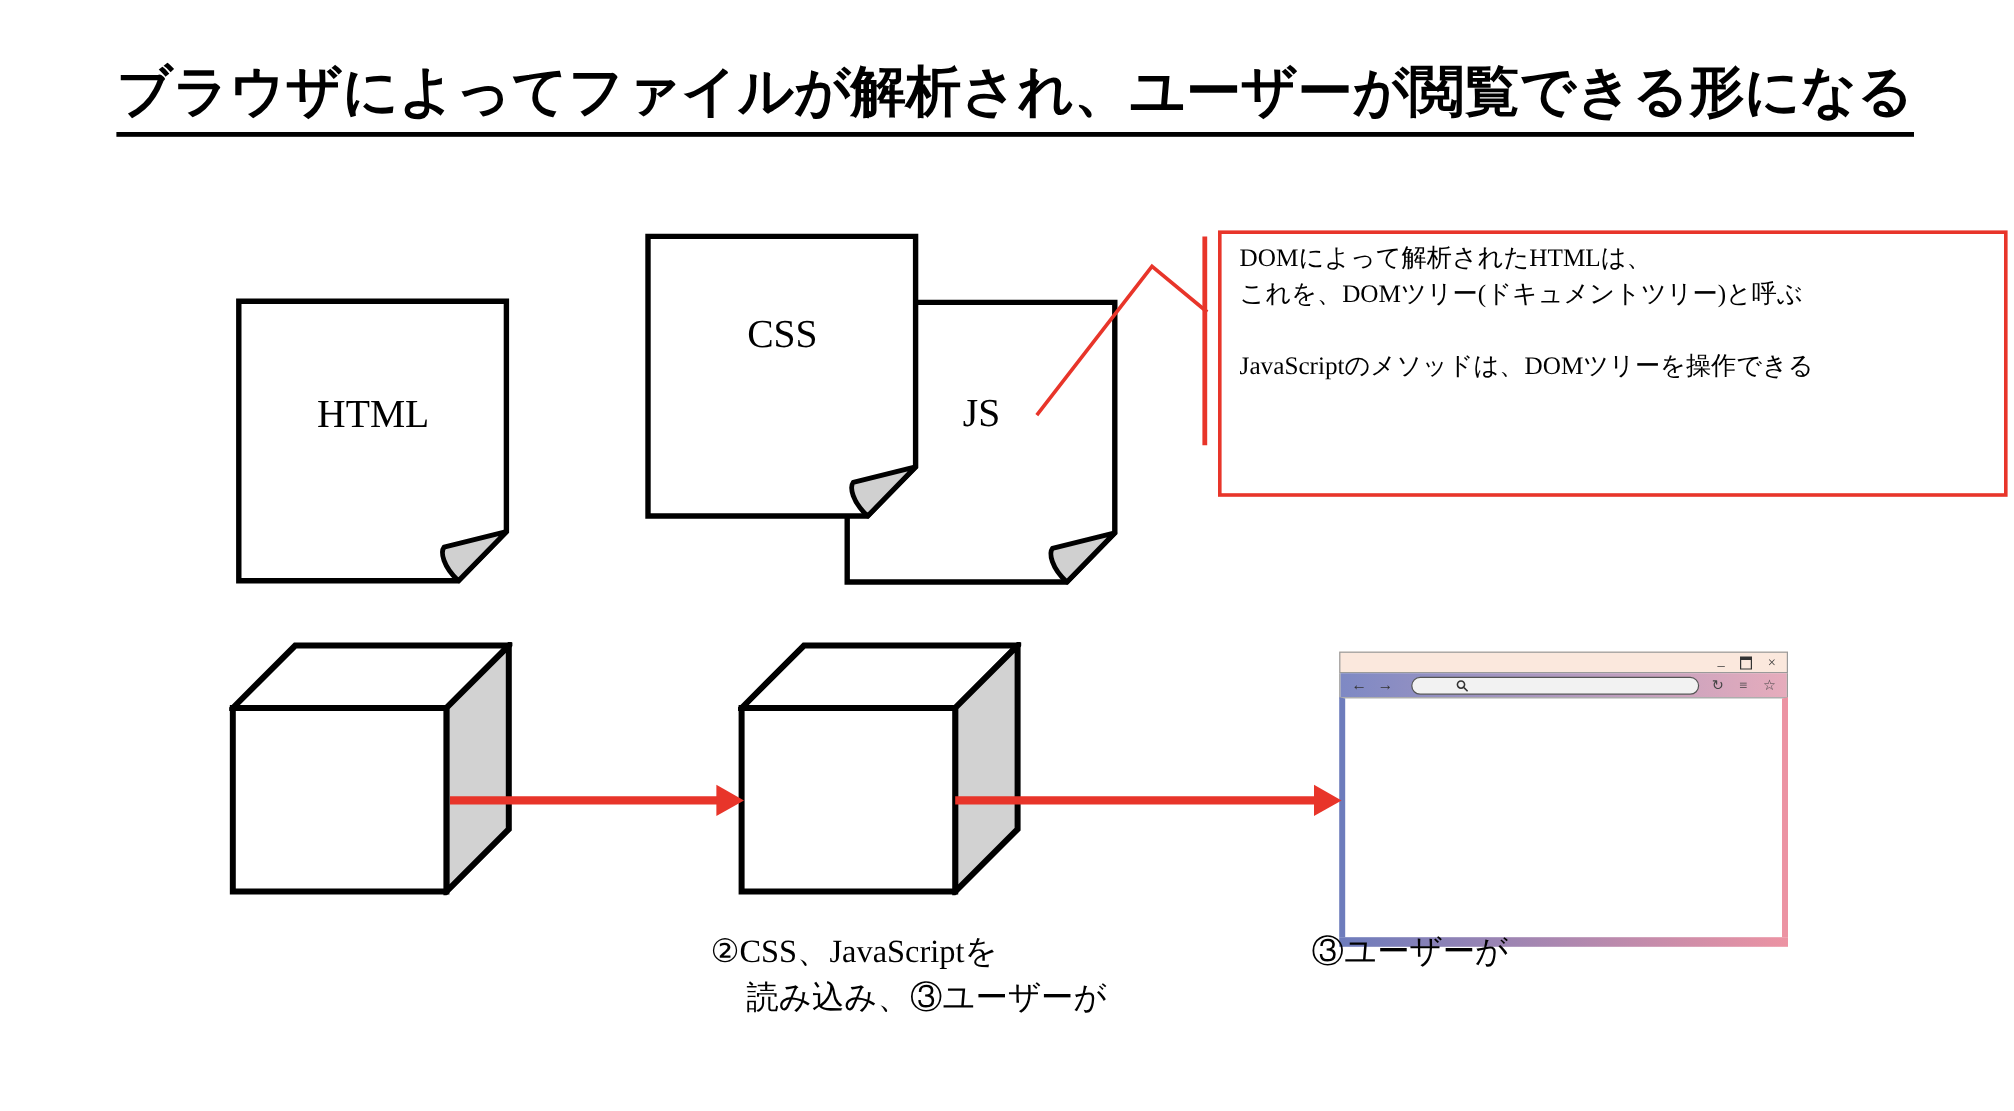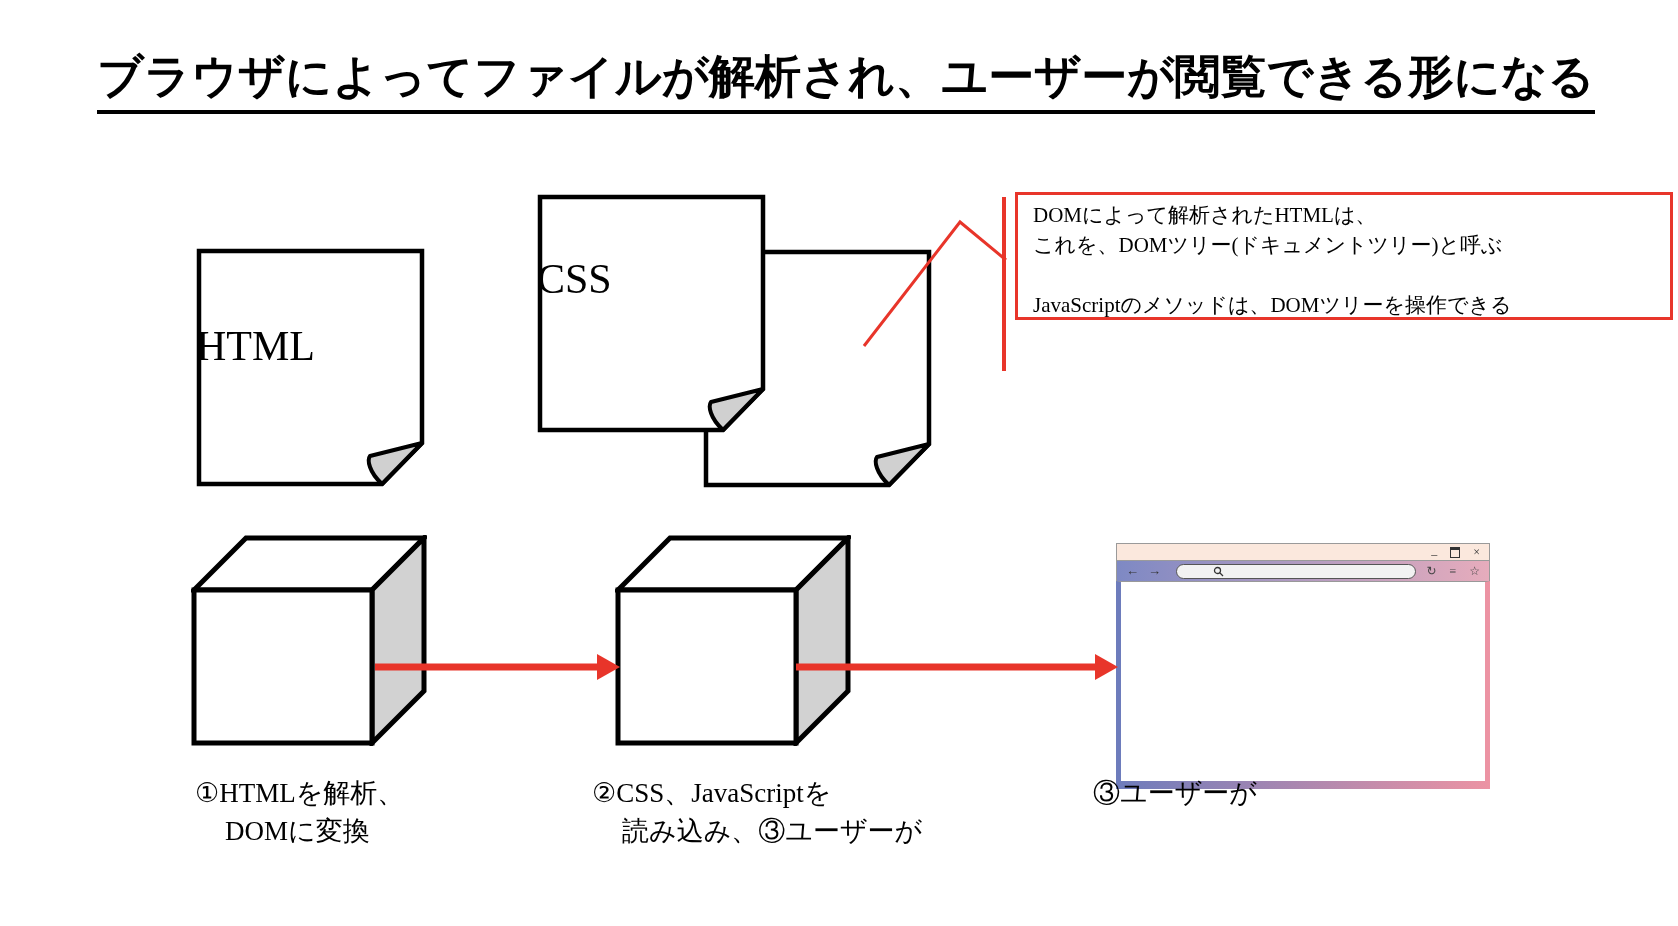--- a/index.html
+++ b/index.html
@@ -9,25 +9,25 @@
   }
   
   .slide-title{
     position:absolute;left:97px;top:26px;font-size:46px;font-weight:bold;
     white-space:nowrap;border-bottom:4px solid #000;padding-bottom:6px;line-height:54px;
   }
   
   .doc{position:absolute;}
   .doc svg{display:block;}
   .doc-label{
-    position:absolute;left:0;width:100%;text-align:left;font-size:42px;line-height:36px;
+    position:absolute;left:0;width:100%;text-align:center;font-size:33px;line-height:36px;
   }
   
   .callout{
-    position:absolute;left:1015px;top:168px;width:658px;height:128px;
+    position:absolute;left:1015px;top:168px;width:658px;height:222px;
     border:3px solid #e8352a;box-sizing:border-box;padding:5px 0 0 15px;
   }
   .callout-line{font-size:21px;line-height:30px;min-height:30px;white-space:nowrap;}
   
   .overlay{position:absolute;left:0;top:0;width:1678px;height:926px;pointer-events:none;}
   
   .cube{position:absolute;}
   
   .browser{
     position:absolute;left:1116px;top:519px;width:374px;height:246px;
@@ -151,24 +151,20 @@
     <g>
       <line x1="796" y1="643" x2="1097" y2="643" stroke="#e8352a" stroke-width="7"></line>
       <polygon points="1095,630 1118,643 1095,656" fill="#e8352a"></polygon>
     </g>
 
     <polyline points="864,322 960,198 1006,236" fill="none" stroke="#e8352a" stroke-width="3"></polyline>
 
     <line x1="1004" y1="173" x2="1004" y2="347" stroke="#e8352a" stroke-width="4"></line>
   </svg>
 
-  <div class="step" style="left:195px;">
-    <div>①HTMLを解析、</div>
-    <div class="step-l2">DOMに変換</div>
-  </div>
   <div class="step" style="left:592px;">
     <div>②CSS、JavaScriptを</div>
     <div class="step-l2">読み込み、③ユーザーが</div>
   </div>
   <div class="step" style="left:1063px;">
     <div class="step-l2">③ユーザーが</div>
   </div>
 
 </div>
 

